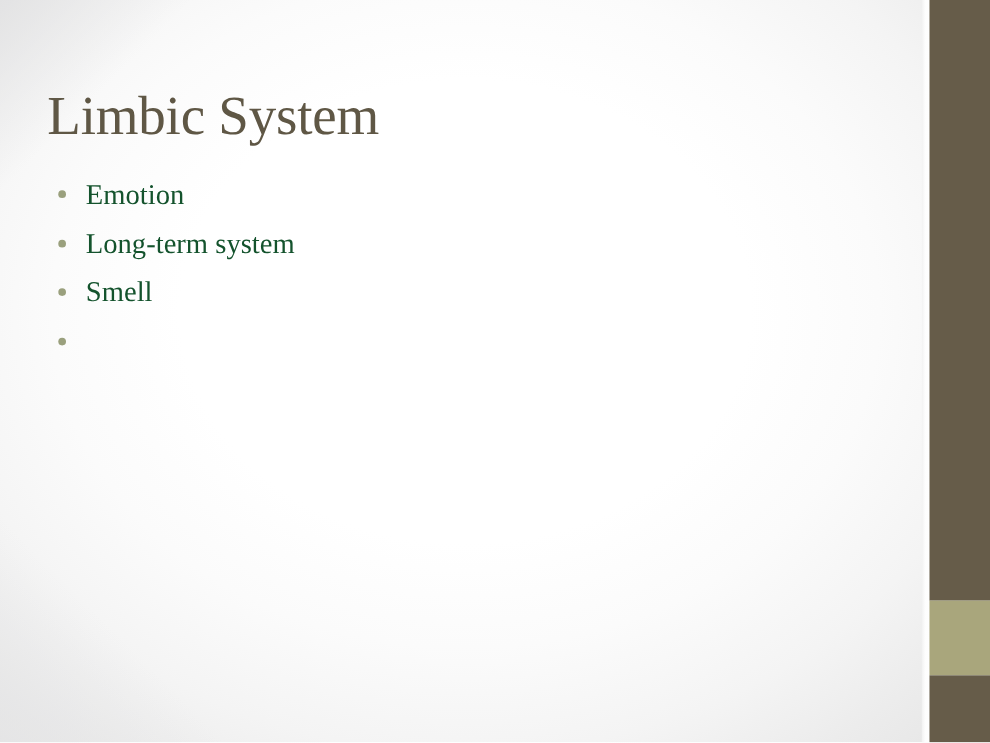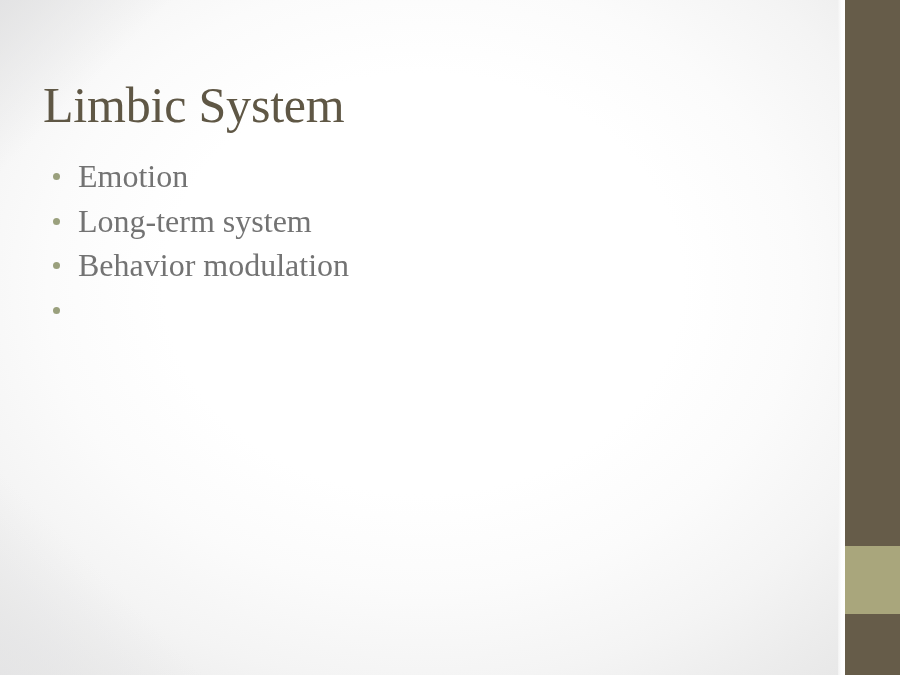--- a/index.html
+++ b/index.html
@@ -89,23 +89,23 @@
     top: 160px;
     width: 760px;
     list-style: none;
     margin: 0;
     padding: 0;
   }
   .bullet-item {
     position: relative;
     height: 44.5px;
     padding-left: 31px;
-    font-size: 32px;
+    font-size: 26px;
     line-height: 33px;
-    color: #737373;
+    color: #14532d;
     white-space: nowrap;
   }
   .bullet-dot {
     position: absolute;
     left: 6px;
     top: 13px;
     width: 7px;
     height: 7px;
     border-radius: 50%;
     background: #9aa07d;
@@ -128,17 +128,17 @@
       <div class="sidebar-seg" style="top: 0px; height: 546px; background: rgb(102, 92, 73);"></div>
       <div class="sidebar-seg" style="top: 546px; height: 68px; background: rgb(169, 166, 124);"></div>
       <div class="sidebar-seg" style="top: 614px; height: 61px; background: rgb(102, 92, 73);"></div>
     </div>
 
   <h1 class="title">Limbic System</h1>
 
   <ul class="bullets">
       <li class="bullet-item"><span class="bullet-dot" style="background: rgb(154, 160, 125);"></span><span class="bullet-text">Emotion</span></li>
       <li class="bullet-item"><span class="bullet-dot" style="background: rgb(154, 160, 125);"></span><span class="bullet-text">Long-term system</span></li>
-      <li class="bullet-item"><span class="bullet-dot" style="background: rgb(154, 160, 125);"></span><span class="bullet-text">Behavior modulation</span></li>
+      <li class="bullet-item"><span class="bullet-dot" style="background: rgb(154, 160, 125);"></span><span class="bullet-text">Smell</span></li>
       <li class="bullet-item"><span class="bullet-dot" style="background: rgb(154, 160, 125);"></span></li>
     </ul>
 
 </div>
 
 </body></html>

